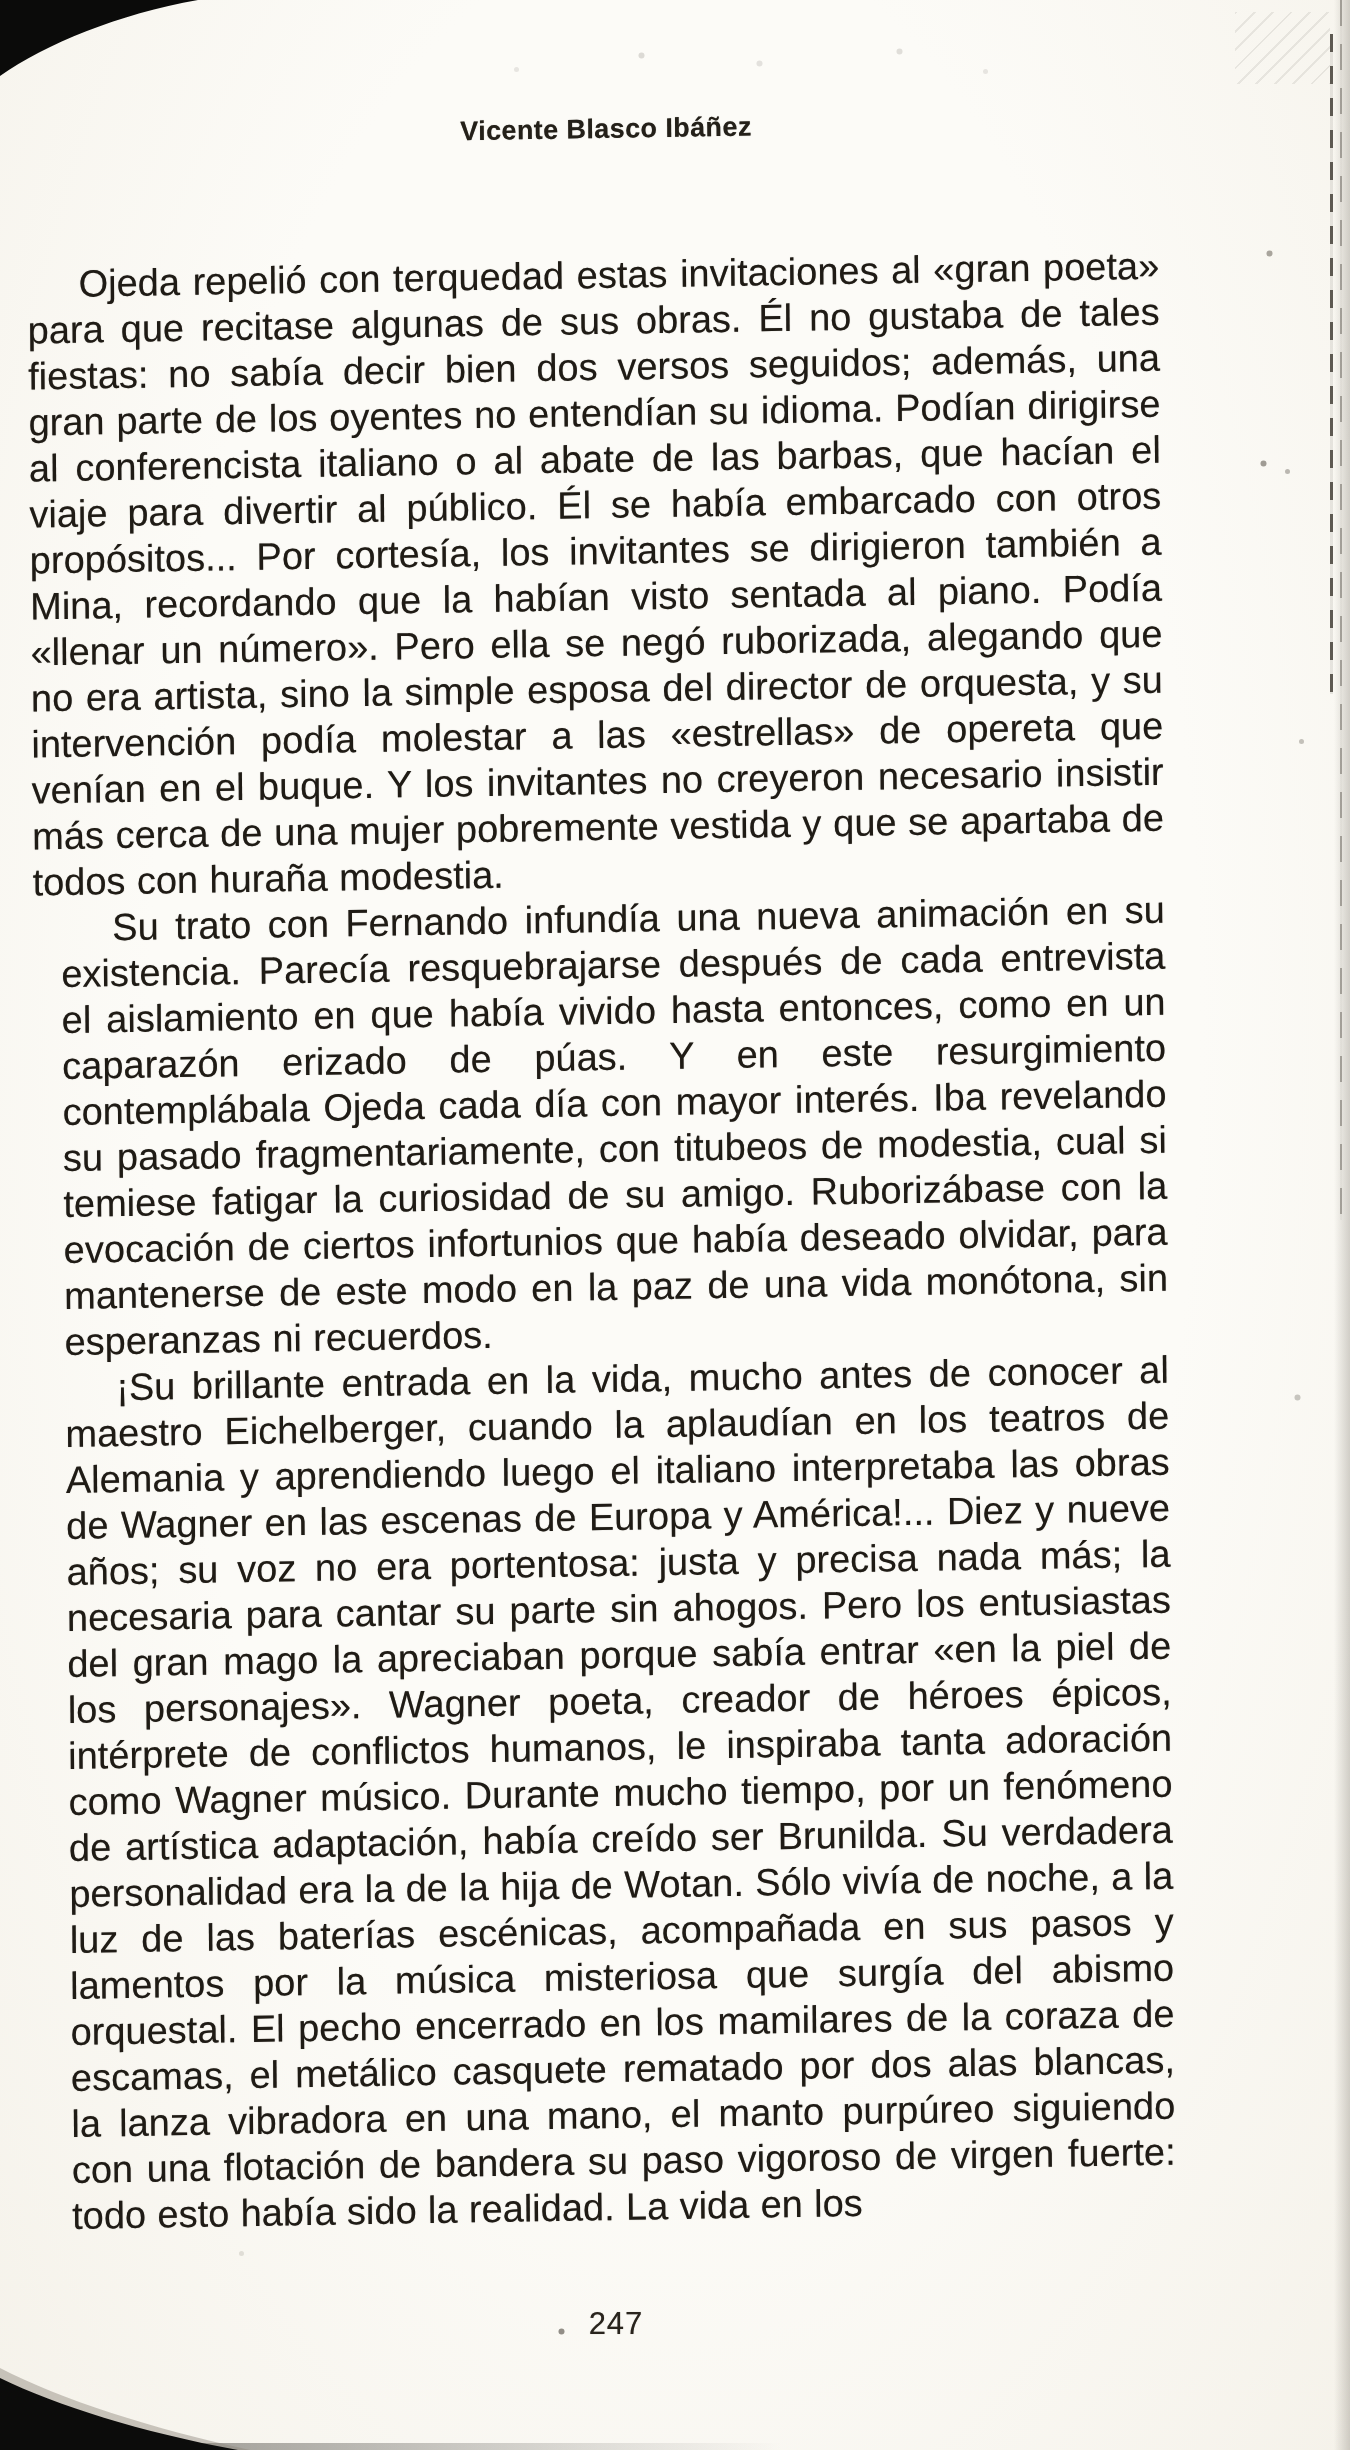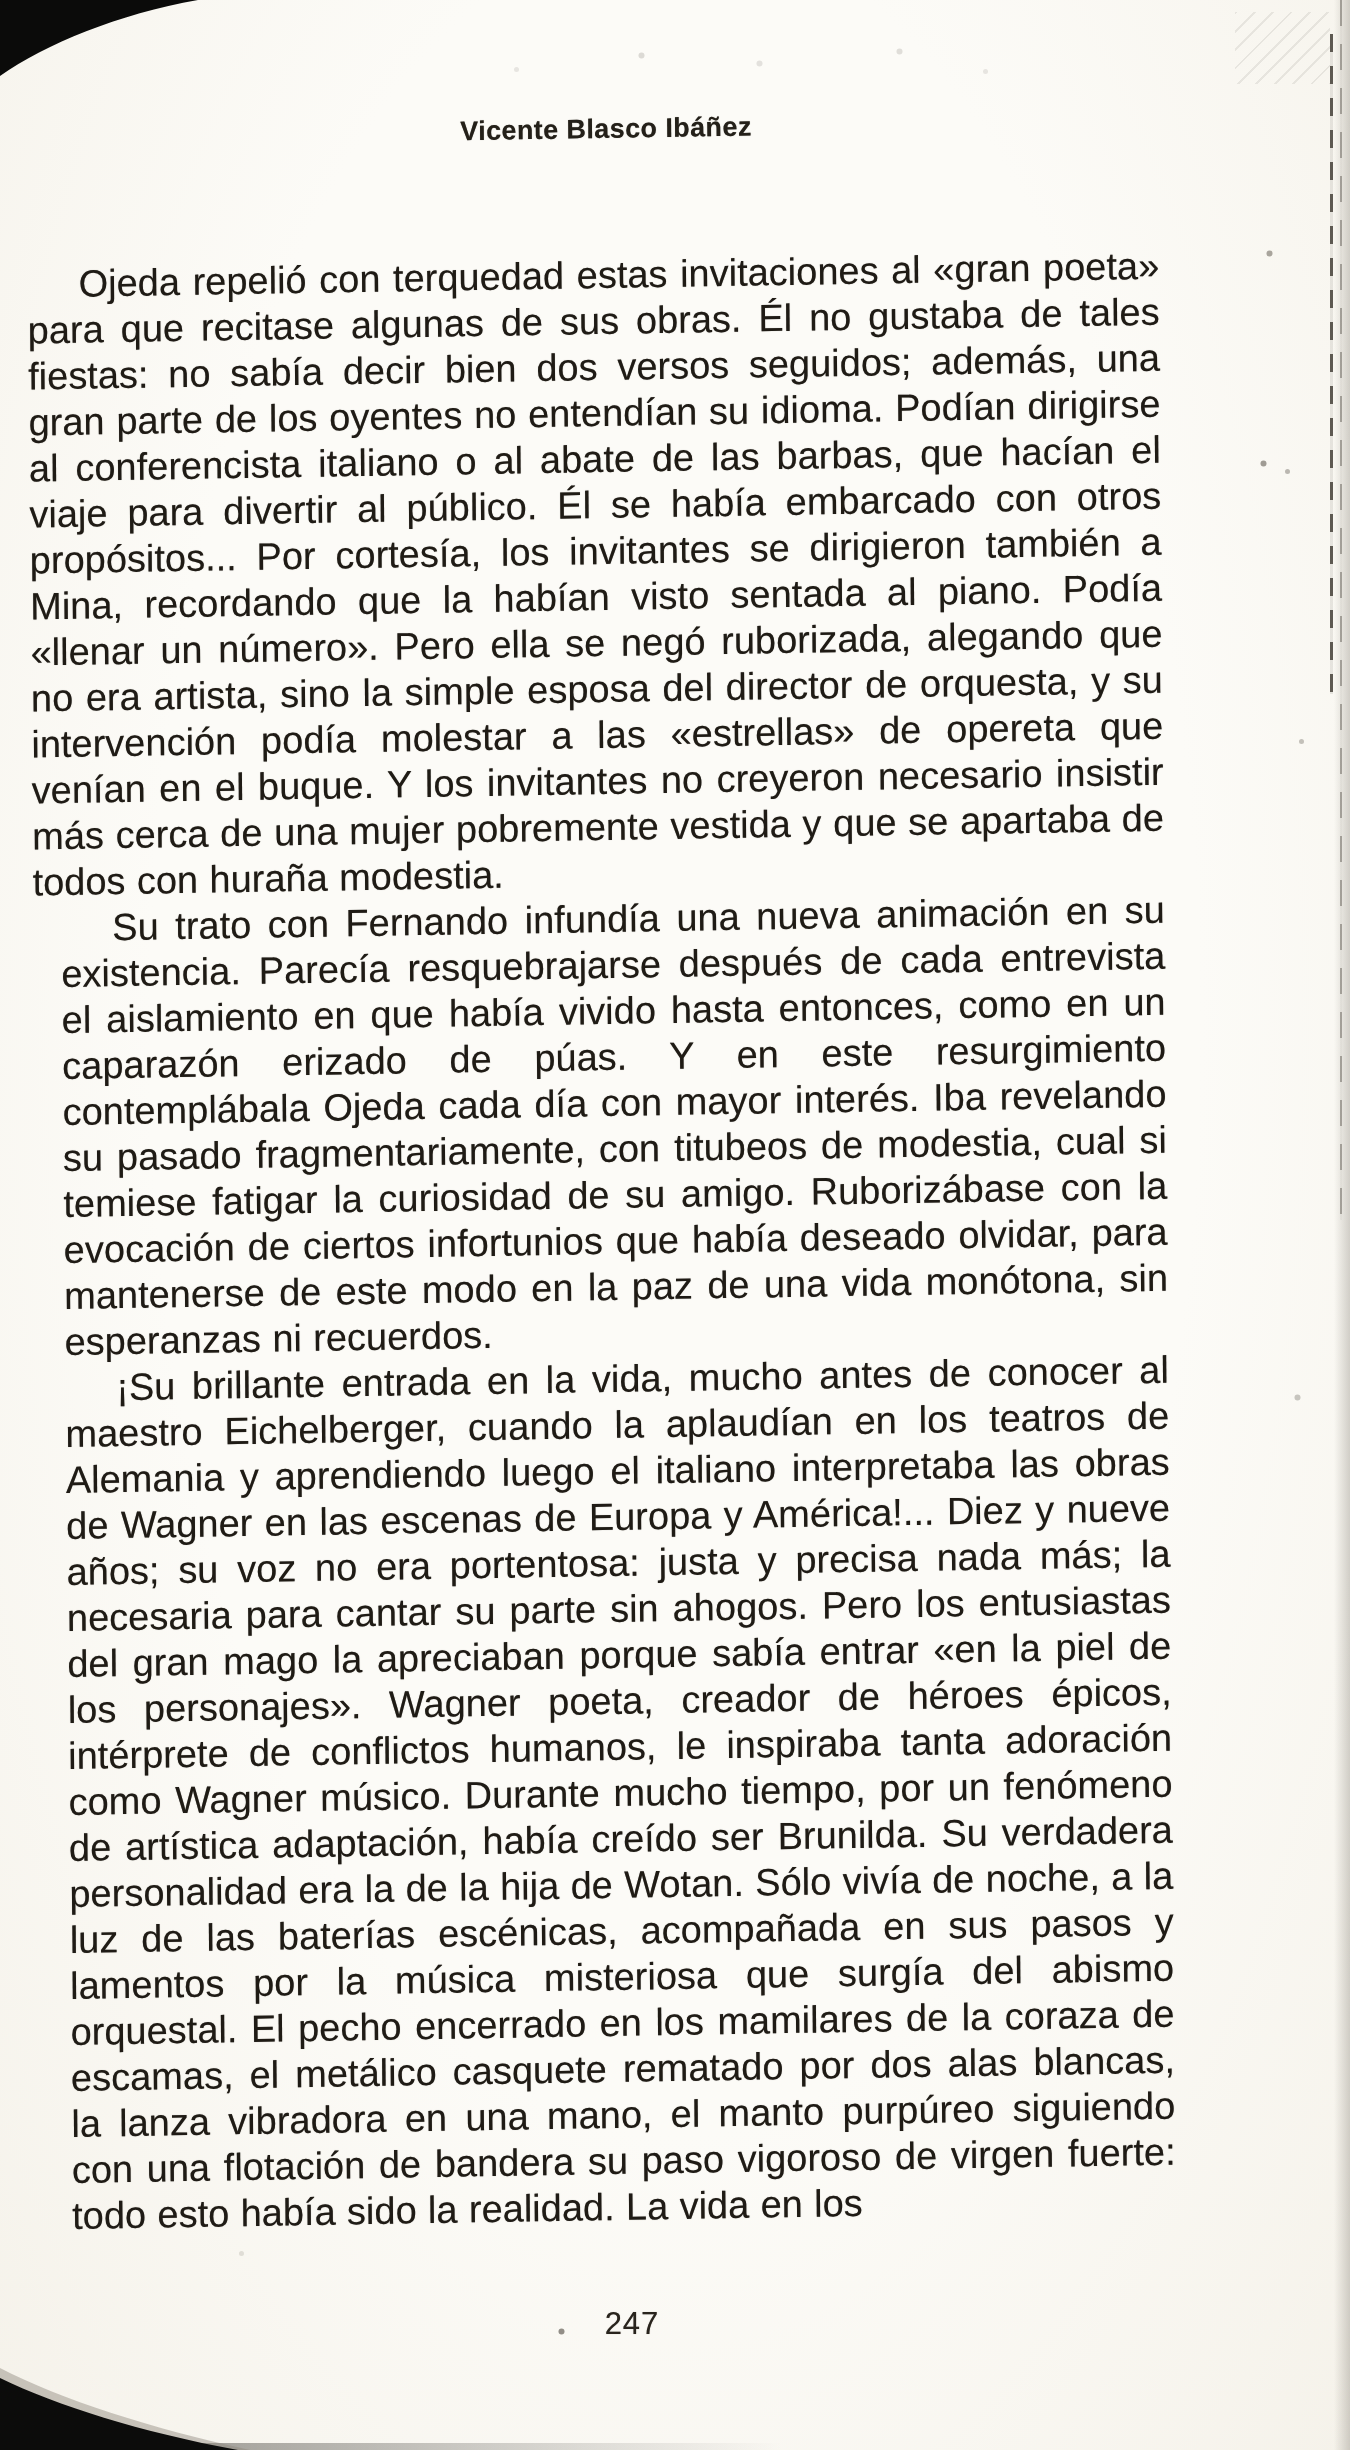--- a/index.html
+++ b/index.html
@@ -69,21 +69,21 @@
     text-indent: 1.35em;
   }
   
   .body-text p.warp-left {
     margin-left: -28px;
   }
 
   .page-number {
     position: absolute;
     top: 2306px;
-    left: 80px;
+    left: 64px;
     width: 1104px;
     text-align: center;
     font-size: 31px;
     letter-spacing: 1px;
     color: #29241d;
     text-shadow: 0 0 0.7px rgba(41,36,29,0.5);
   }
 
   .corner-svg {
     position: absolute;

